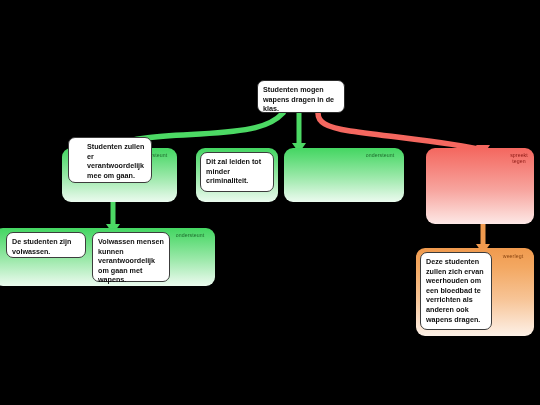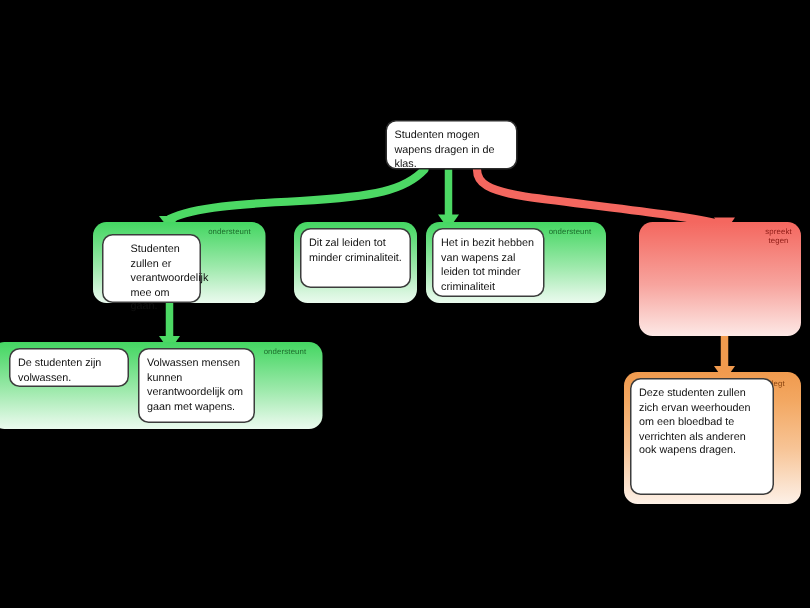--- a/index.html
+++ b/index.html
@@ -48,20 +48,21 @@
     background:#ffffff;
     border:1px solid #3c3c3c;
     border-radius:7px;
     box-sizing:border-box;
     padding:4px 5px 3px 5px;
     color:#111;
     font-size:7.2px;
     line-height:9.6px;
     font-family:"Liberation Sans", sans-serif;
     white-space:pre-line;
+    font-weight:bold;
   }
   .node.root{
     border-color:#2b2b2b;
     box-shadow:0 0 0 0 rgba(0,0,0,0);
   }
 </style>
 </head>
 <body>
 
 <div id="stage">
@@ -80,41 +81,40 @@
     <path d="M 113,200 L 113,228" fill="none" stroke="#4cd964" stroke-width="5" stroke-linecap="butt"></path>
     <polygon points="106,224 120,224 113,234" fill="#4cd964"></polygon>
 
     <path d="M 483,222 L 483,248" fill="none" stroke="#f09a4e" stroke-width="5" stroke-linecap="butt"></path>
     <polygon points="476,244 490,244 483,254" fill="#f09a4e"></polygon>
   </svg>
 
   <div class="group green" style="left:62px;top:148px;width:115px;height:54px;">
     <div class="rel-label green" style="right:3px;top:4px;width:42px;">ondersteunt</div>
   </div>
-  <div class="node" style="left:68px;top:156px;width:66px;height:46px;padding-left:18px;">Studenten zullen er verantwoordelijk mee om gaan.</div>
+  <div class="node" style="left:68px;top:137px;width:84px;height:46px;padding-left:18px;">Studenten zullen er verantwoordelijk mee om gaan.</div>
 
   <div class="group green" style="left:196px;top:148px;width:82px;height:54px;">
   </div>
   <div class="node" style="left:200px;top:152px;width:74px;height:40px;">Dit zal leiden tot minder criminaliteit.</div>
 
   <div class="group green" style="left:284px;top:148px;width:120px;height:54px;">
     <div class="rel-label green" style="right:3px;top:4px;width:42px;">ondersteunt</div>
   </div>
-  <div class="node" style="left:288px;top:152px;width:75px;height:46px;">Het in bezit hebben van wapens zal leiden tot minder criminaliteit</div>
 
   <div class="group red" style="left:426px;top:148px;width:108px;height:76px;">
     <div class="rel-label red" style="right:2px;top:4px;width:26px;">spreekt tegen</div>
   </div>
 
   <div class="group green" style="left:-6px;top:228px;width:221px;height:58px;">
     <div class="rel-label green" style="right:4px;top:4px;width:42px;">ondersteunt</div>
   </div>
   <div class="node" style="left:92px;top:232px;width:78px;height:50px;">Volwassen mensen kunnen verantwoordelijk om gaan met wapens.</div>
   <div class="node" style="left:6px;top:232px;width:80px;height:26px;">De studenten zijn volwassen.</div>
 
   <div class="group orange" style="left:416px;top:248px;width:118px;height:88px;">
     <div class="rel-label orange" style="right:4px;top:5px;width:34px;">weerlegt</div>
   </div>
-  <div class="node" style="left:420px;top:252px;width:96px;height:78px;">Deze studenten zullen zich ervan weerhouden om een bloedbad te verrichten als anderen ook wapens dragen.</div>
+  <div class="node" style="left:420px;top:252px;width:72px;height:78px;">Deze studenten zullen zich ervan weerhouden om een bloedbad te verrichten als anderen ook wapens dragen.</div>
 
   <div class="node root" style="left:257px;top:80px;width:88px;height:33px;">Studenten mogen wapens dragen in de klas.</div>
 
 </div>
 
 </body></html>

